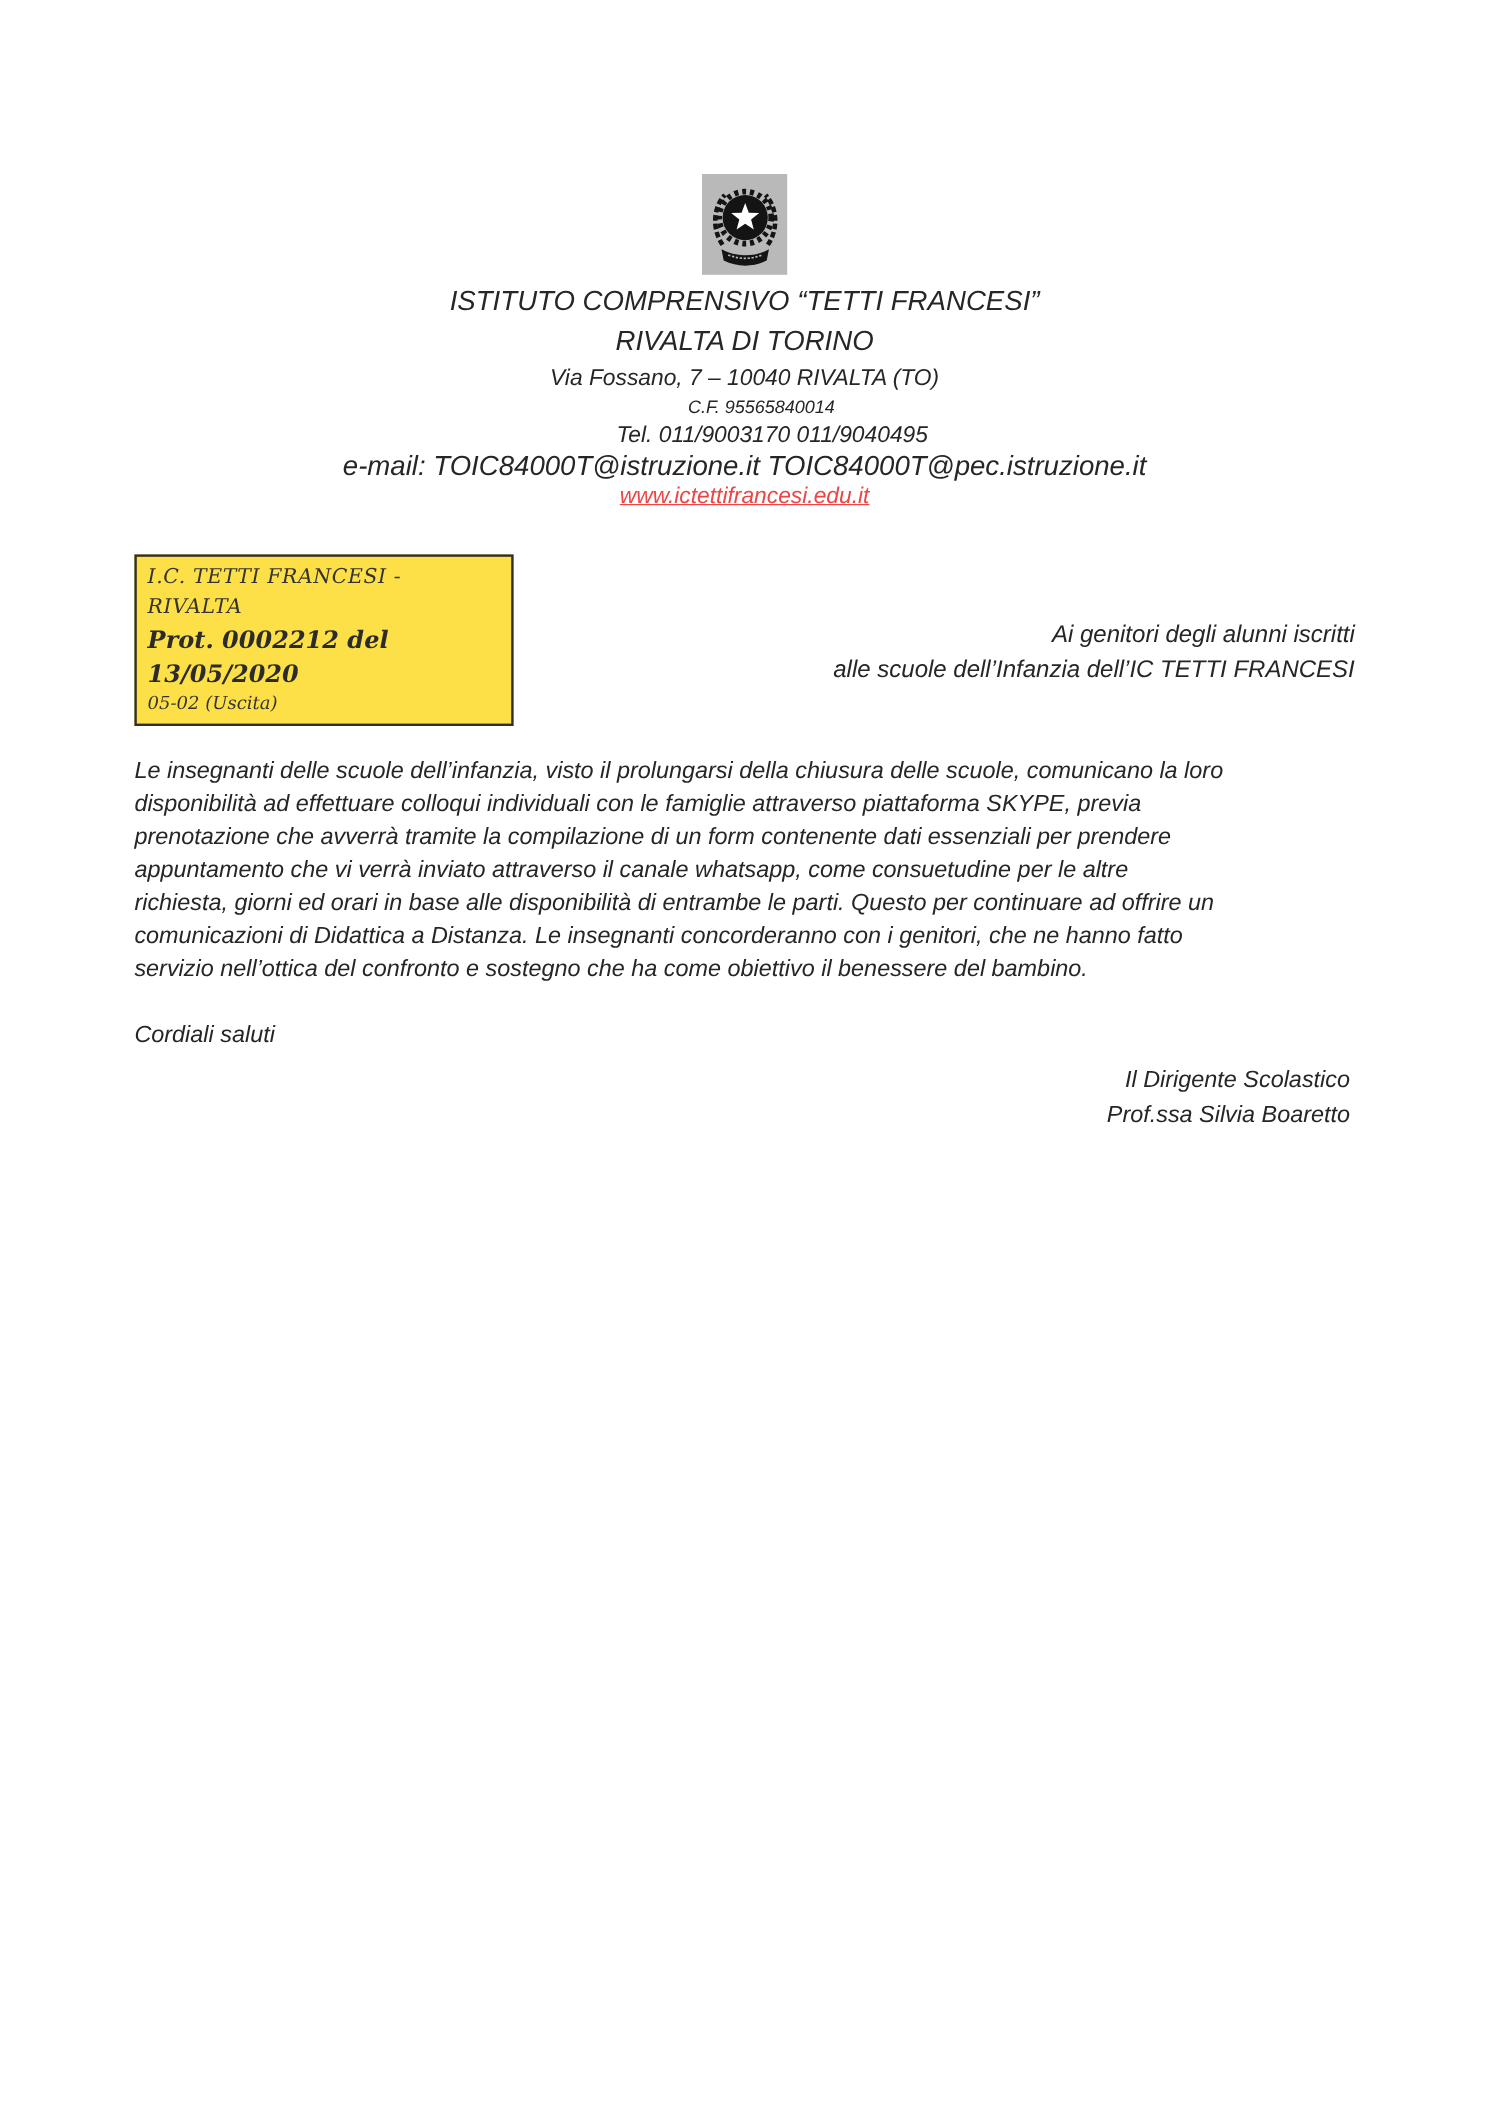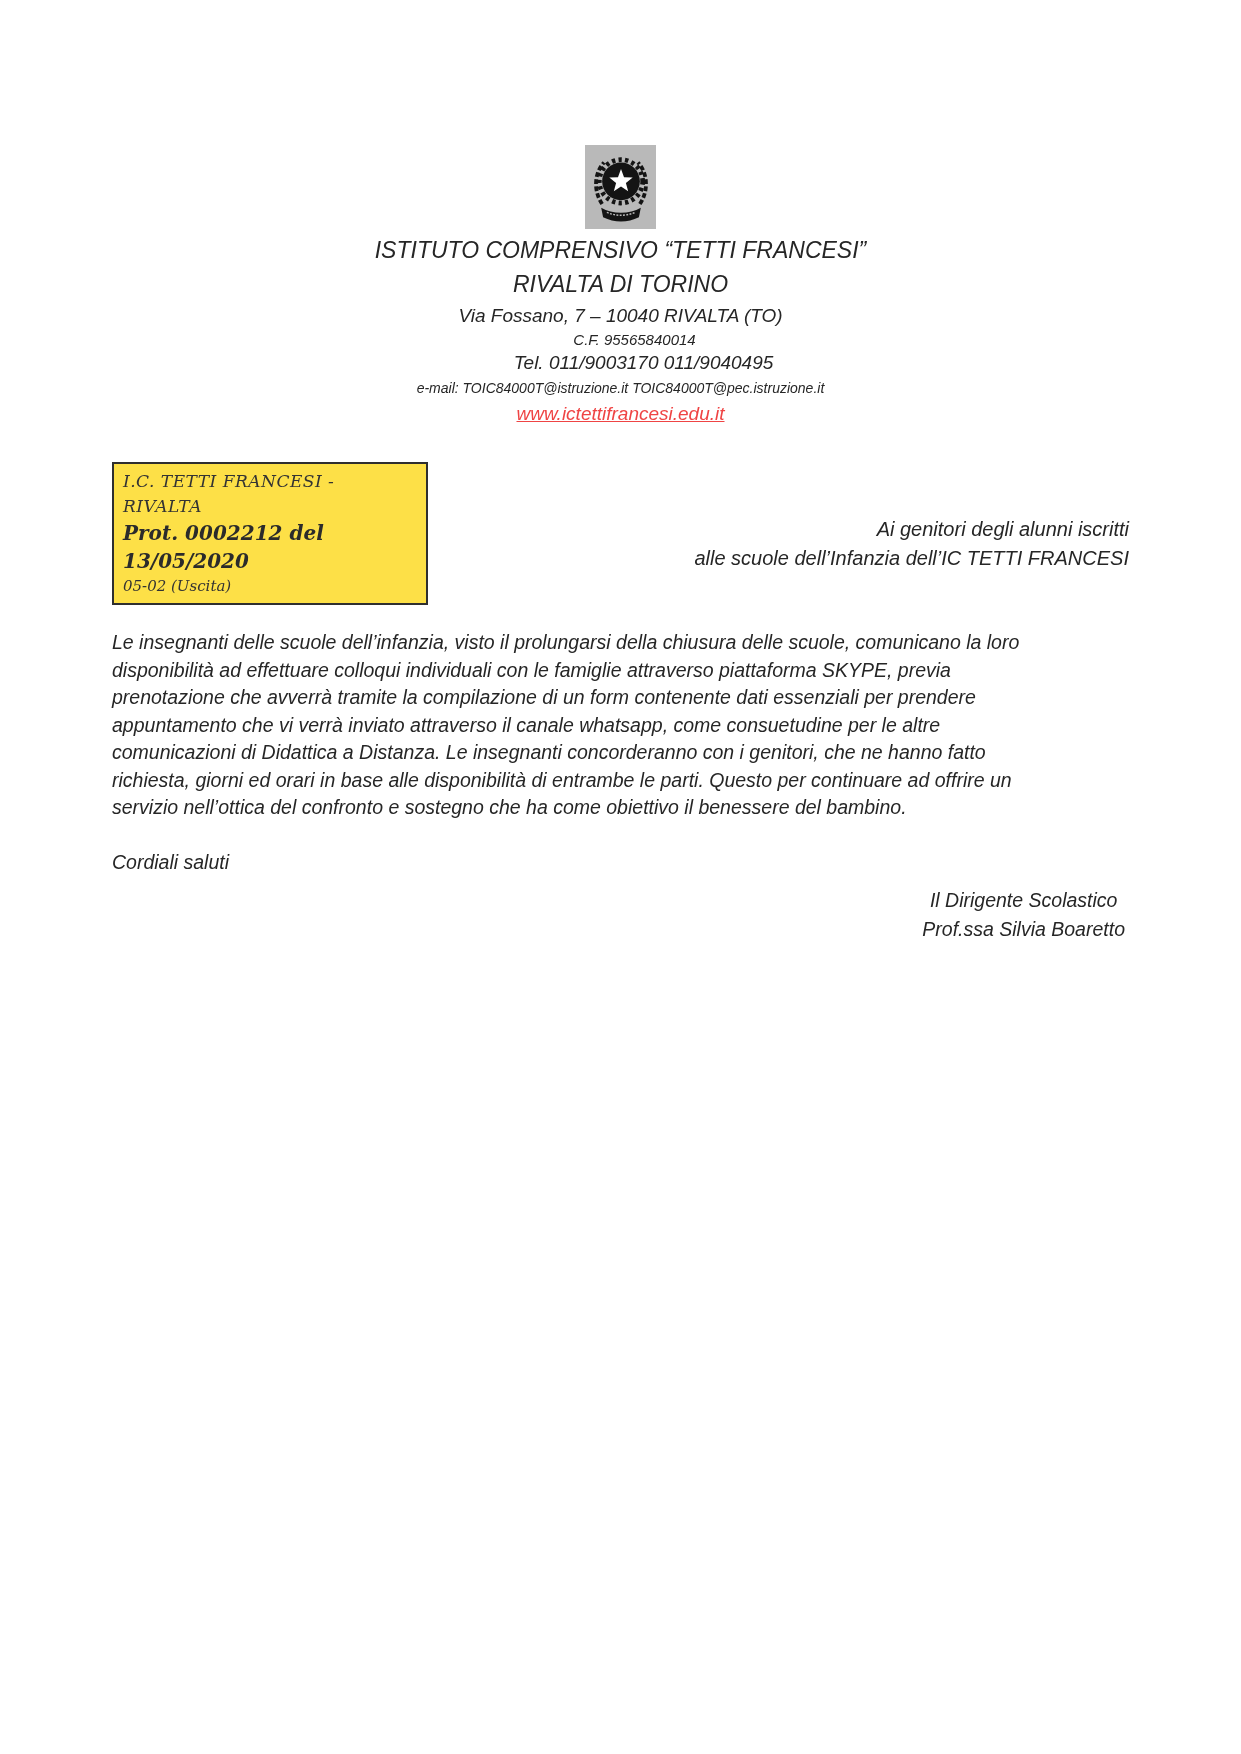--- a/index.html
+++ b/index.html
@@ -33,21 +33,21 @@
     top: 233px;
     left: 0;
     width: 100%;
     text-align: center;
   }
   .institute-name { font-size: 23px; line-height: 34px; }
   .institute-city { font-size: 23px; line-height: 34px; }
   .institute-address { font-size: 19px; line-height: 27px; margin-top: 1px; }
   .institute-cf { font-size: 15px; line-height: 21px; margin-left: 28px; }
   .institute-tel { font-size: 19px; line-height: 26px; padding-left: 46px; }
-  .institute-email { font-size: 14px; line-height: 25px; }
+  .institute-email { font-size: 23px; line-height: 25px; }
   .institute-site { font-size: 19px; line-height: 25px; }
   .institute-site a {
     color: #ef4444;
     text-decoration: underline;
     cursor: pointer;
   }
   
   .stamp {
     position: absolute;
     left: 112px;
@@ -84,21 +84,21 @@
     position: absolute;
     left: 112px;
     top: 849px;
     font-size: 19.5px;
     line-height: 27.5px;
   }
   .signature {
     position: absolute;
     right: 116px;
     top: 886px;
-    text-align: center;
+    text-align: right;
     font-size: 19.5px;
     line-height: 28.5px;
   }
 </style>
 </head>
 <body>
 
 <div class="page">
 
   <div class="logo-box">
@@ -139,22 +139,22 @@
   <div class="recipient">
     <div>Ai genitori degli alunni iscritti</div>
     <div>alle scuole dell’Infanzia dell’IC TETTI FRANCESI</div>
   </div>
 
   <div class="body-text">
     <div class="line">Le insegnanti delle scuole dell’infanzia, visto il prolungarsi della chiusura delle scuole, comunicano la loro</div>
     <div class="line">disponibilità ad effettuare colloqui individuali con le famiglie attraverso piattaforma SKYPE, previa</div>
     <div class="line">prenotazione che avverrà tramite la compilazione di un form contenente dati essenziali per prendere</div>
     <div class="line">appuntamento che vi verrà inviato attraverso il canale whatsapp, come consuetudine per le altre</div>
+    <div class="line">richiesta, giorni ed orari in base alle disponibilità di entrambe le parti. Questo per continuare ad offrire un</div>
     <div class="line">comunicazioni di Didattica a Distanza. Le insegnanti concorderanno con i genitori, che ne hanno fatto</div>
-    <div class="line">richiesta, giorni ed orari in base alle disponibilità di entrambe le parti. Questo per continuare ad offrire un</div>
     <div class="line">servizio nell’ottica del confronto e sostegno che ha come obiettivo il benessere del bambino.</div>
   </div>
 
   <div class="salutation">Cordiali saluti</div>
 
   <div class="signature">
     <div>Il Dirigente Scolastico</div>
     <div>Prof.ssa Silvia Boaretto</div>
   </div>
 

